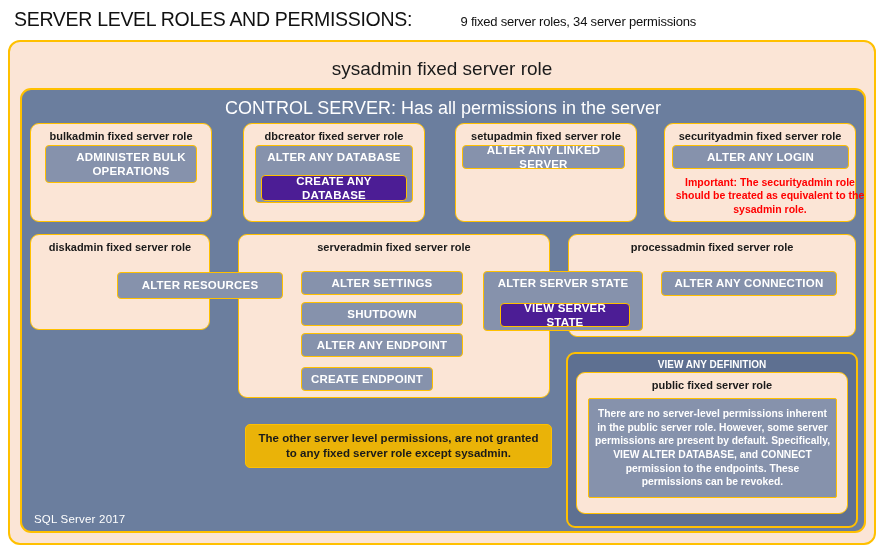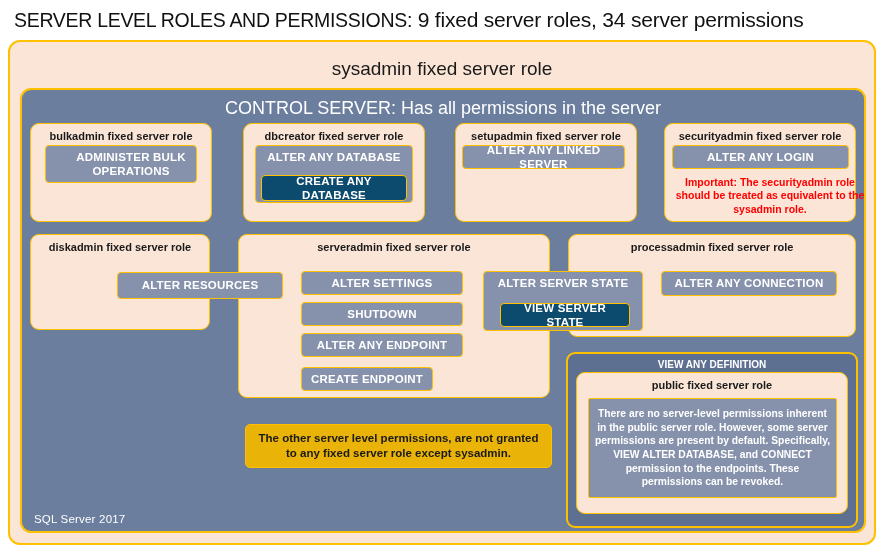--- a/index.html
+++ b/index.html
@@ -24,23 +24,24 @@
     height: 26px;
     white-space: nowrap;
     color: #111111;
   }
   #title-main {
     font-size: 19.5px;
     font-weight: 400;
     letter-spacing: -0.3px;
   }
   #title-sub {
-    font-size: 21px;
+    font-size: 13px;
     font-weight: 400;
     letter-spacing: -0.2px;
+    margin-left: 45px;
   }
 
   
   .panel {
     position: absolute;
     box-sizing: border-box;
     border: 1.5px solid #FFC000;
     border-radius: 9px;
   }
   .peach { background: #FBE5D6; }
@@ -107,21 +108,21 @@
     font-size: 11.5px;
     font-weight: bold;
     letter-spacing: 0.2px;
     display: flex;
     align-items: center;
     justify-content: center;
     text-align: center;
     line-height: 1.25;
     padding: 0 4px;
   }
-  .perm.dark { background: #0c4a6e; }
+  .perm.dark { background: #4c1d95; }
 
   
   .note {
     position: absolute;
     box-sizing: border-box;
     display: flex;
     align-items: center;
     justify-content: center;
     text-align: center;
     font-weight: bold;

